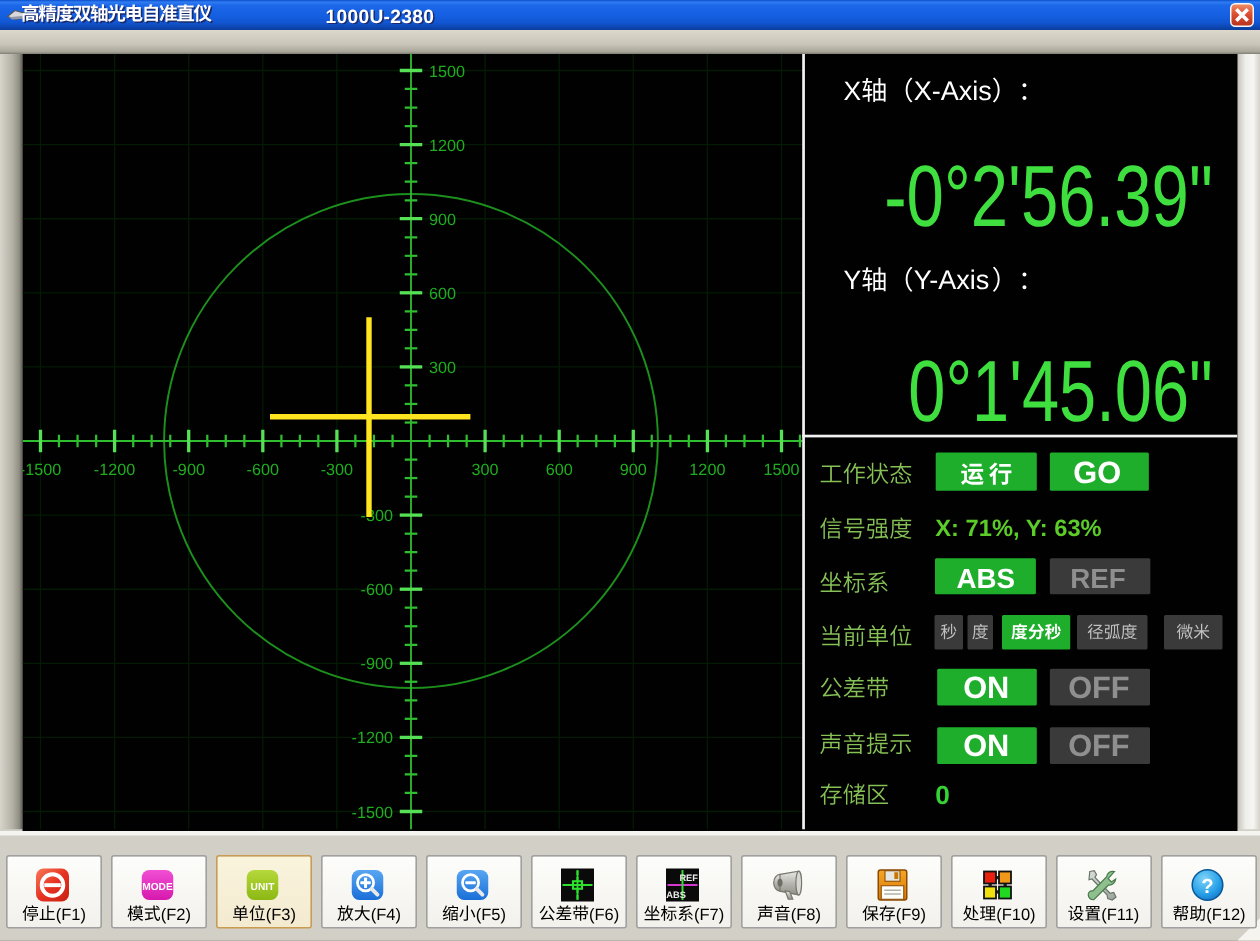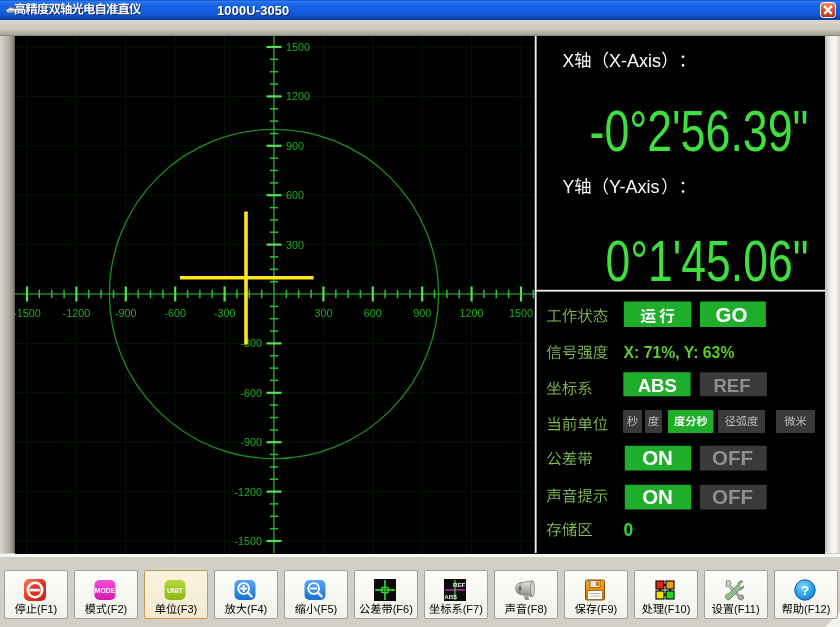--- a/index.html
+++ b/index.html
@@ -23,21 +23,21 @@
     <path transform="translate(23.0,11.4) scale(0.0124)" fill="#ffffff" d="M386 -629V-563H251V-468H386V-311H800V-468H945V-563H800V-629H683V-563H499V-629ZM683 -468V-402H499V-468ZM714 -178C678 -145 633 -118 582 -96C529 -119 485 -146 450 -178ZM258 -271V-178H367L325 -162C360 -120 400 -83 447 -52C373 -35 293 -23 209 -17C227 9 249 54 258 83C372 70 481 49 576 15C670 53 779 77 902 89C917 58 947 10 972 -15C880 -21 795 -33 718 -52C793 -98 854 -159 896 -238L821 -276L800 -271ZM463 -830C472 -810 480 -786 487 -763H111V-496C111 -343 105 -118 24 36C55 45 110 70 134 88C218 -76 230 -328 230 -496V-652H955V-763H623C613 -794 599 -829 585 -857Z"></path>
     <path transform="translate(34.5,11.4) scale(0.0124)" fill="#ffffff" d="M804 -662C784 -532 749 -418 700 -322C657 -422 628 -538 609 -662ZM491 -776V-662H545L496 -654C524 -480 563 -327 624 -201C562 -120 486 -58 397 -18C424 6 459 55 476 87C559 42 631 -14 692 -84C742 -14 804 45 879 90C898 58 936 11 964 -13C884 -55 821 -116 770 -192C856 -334 911 -520 934 -759L855 -780L835 -776ZM49 -515C109 -447 174 -367 232 -288C178 -167 107 -70 21 -8C50 14 88 59 107 89C190 22 258 -65 312 -171C341 -126 365 -84 382 -47L483 -132C457 -184 417 -244 370 -307C416 -435 446 -585 462 -758L385 -780L364 -776H56V-662H333C321 -577 304 -496 281 -421C233 -479 183 -536 137 -586Z"></path>
     <path transform="translate(46.0,11.4) scale(0.0124)" fill="#ffffff" d="M560 -255H641V-76H560ZM560 -361V-524H641V-361ZM830 -255V-76H750V-255ZM830 -361H750V-524H830ZM636 -849V-631H453V90H560V31H830V83H942V-631H755V-849ZM74 -310C83 -319 120 -325 152 -325H234V-213C156 -202 85 -192 29 -185L53 -70L234 -102V84H339V-121L426 -138L421 -241L339 -229V-325H419V-433H339V-577H234V-433H173C198 -493 223 -562 245 -634H418V-745H275C282 -773 288 -801 293 -829L178 -850C173 -815 167 -780 160 -745H42V-634H134C116 -566 99 -512 90 -491C73 -446 59 -418 38 -412C51 -384 68 -331 74 -310Z"></path>
     <path transform="translate(57.5,11.4) scale(0.0124)" fill="#ffffff" d="M121 -766C165 -687 210 -583 225 -518L342 -565C325 -632 275 -731 230 -807ZM769 -814C743 -734 695 -630 654 -563L758 -523C801 -585 852 -682 896 -771ZM435 -850V-483H49V-370H294C280 -205 254 -83 23 -14C50 10 83 59 96 91C360 2 405 -159 423 -370H565V-67C565 49 594 86 707 86C728 86 804 86 827 86C926 86 957 39 969 -136C937 -144 885 -165 859 -185C855 -48 849 -26 816 -26C798 -26 739 -26 724 -26C692 -26 686 -32 686 -68V-370H953V-483H557V-850Z"></path>
     <path transform="translate(69.0,11.4) scale(0.0124)" fill="#ffffff" d="M429 -381V-288H235V-381ZM558 -381H754V-288H558ZM429 -491H235V-588H429ZM558 -491V-588H754V-491ZM111 -705V-112H235V-170H429V-117C429 37 468 78 606 78C637 78 765 78 798 78C920 78 957 20 974 -138C945 -144 906 -160 876 -176V-705H558V-844H429V-705ZM854 -170C846 -69 834 -43 785 -43C759 -43 647 -43 620 -43C565 -43 558 -52 558 -116V-170Z"></path>
     <path transform="translate(80.5,11.4) scale(0.0124)" fill="#ffffff" d="M265 -391H743V-288H265ZM265 -502V-605H743V-502ZM265 -177H743V-73H265ZM428 -851C423 -812 412 -763 400 -720H144V89H265V38H743V87H870V-720H526C542 -755 558 -795 573 -835Z"></path>
     <path transform="translate(92.0,11.4) scale(0.0124)" fill="#ffffff" d="M34 -761C78 -683 132 -579 155 -514L272 -571C246 -635 187 -735 142 -810ZM35 -8 161 44C205 -57 252 -179 293 -297L182 -352C137 -225 78 -92 35 -8ZM459 -375H638V-282H459ZM459 -478V-574H638V-478ZM600 -800C623 -763 650 -715 668 -676H488C508 -721 526 -768 542 -815L432 -843C383 -683 297 -530 193 -436C218 -415 259 -371 277 -348C301 -373 325 -401 348 -432V91H459V25H969V-82H756V-179H933V-282H756V-375H934V-478H756V-574H953V-676H734L787 -704C769 -743 735 -803 703 -847ZM459 -179H638V-82H459Z"></path>
     <path transform="translate(103.5,11.4) scale(0.0124)" fill="#ffffff" d="M172 -621V-48H42V60H960V-48H832V-621H525L536 -672H934V-779H557L567 -840L433 -853L428 -779H67V-672H415L407 -621ZM288 -382H710V-332H288ZM288 -470V-522H710V-470ZM288 -244H710V-191H288ZM288 -48V-103H710V-48Z"></path>
     <path transform="translate(115.0,11.4) scale(0.0124)" fill="#ffffff" d="M534 -784C573 -722 615 -639 631 -587L731 -641C714 -694 669 -773 628 -832ZM814 -788C784 -597 736 -422 640 -280C551 -413 499 -582 468 -775L354 -759C394 -525 453 -330 556 -179C484 -106 393 -46 276 -2C299 21 333 64 349 91C463 44 555 -17 629 -88C699 -13 786 47 894 92C912 60 951 11 979 -12C871 -52 784 -111 714 -185C834 -346 894 -546 934 -769ZM242 -846C191 -703 104 -560 14 -470C34 -441 67 -375 78 -345C101 -369 123 -396 145 -425V88H259V-603C296 -670 329 -741 355 -810Z"></path>
   </svg>
-<div style="position:absolute;left:217px;top:2.5px;font:bold 12.8px 'Liberation Sans';color:#fff;text-shadow:1px 1px 0 #1a2a6a;letter-spacing:0.2px">1000U-3050</div>
+<div style="position:absolute;left:217px;top:2.5px;font:bold 12.8px 'Liberation Sans';color:#fff;text-shadow:1px 1px 0 #1a2a6a;letter-spacing:0.2px">1000U-2380</div>
 <svg style="position:absolute;left:819.5px;top:2px" width="16" height="16" viewBox="0 0 16 16">
 <defs>
       <linearGradient id="xg" x1="0" y1="0" x2="0" y2="1">
 <stop offset="0" stop-color="#f0926a"></stop>
         <stop offset="0.45" stop-color="#dd4f32"></stop>
         <stop offset="1" stop-color="#b8321c"></stop>
       </linearGradient>
     </defs>
 <rect x="0.5" y="0.5" width="15" height="15" rx="3" fill="url(#xg)" stroke="#f8f8f8" stroke-width="1"></rect>
 <path d="M4.2 4.2 L11.8 11.8 M11.8 4.2 L4.2 11.8" stroke="#fff" stroke-width="2.4"></path>

